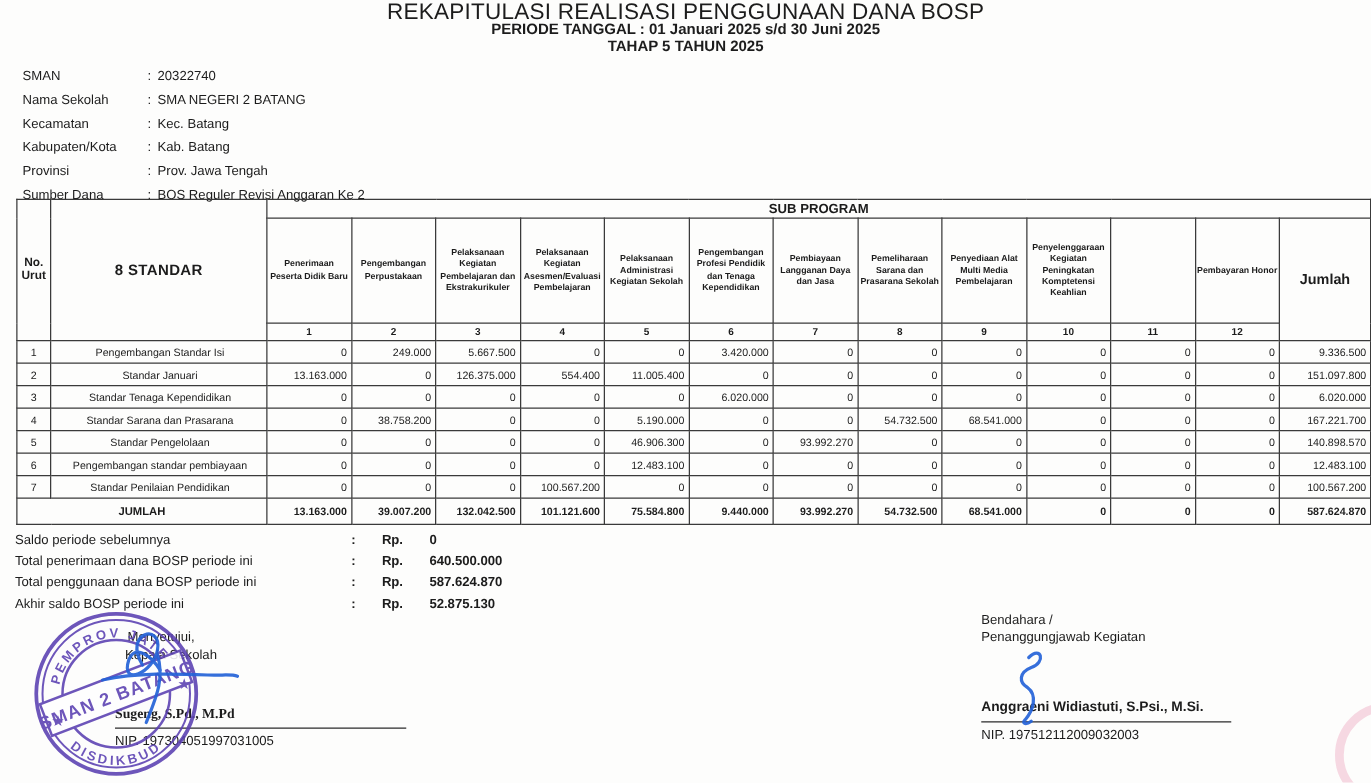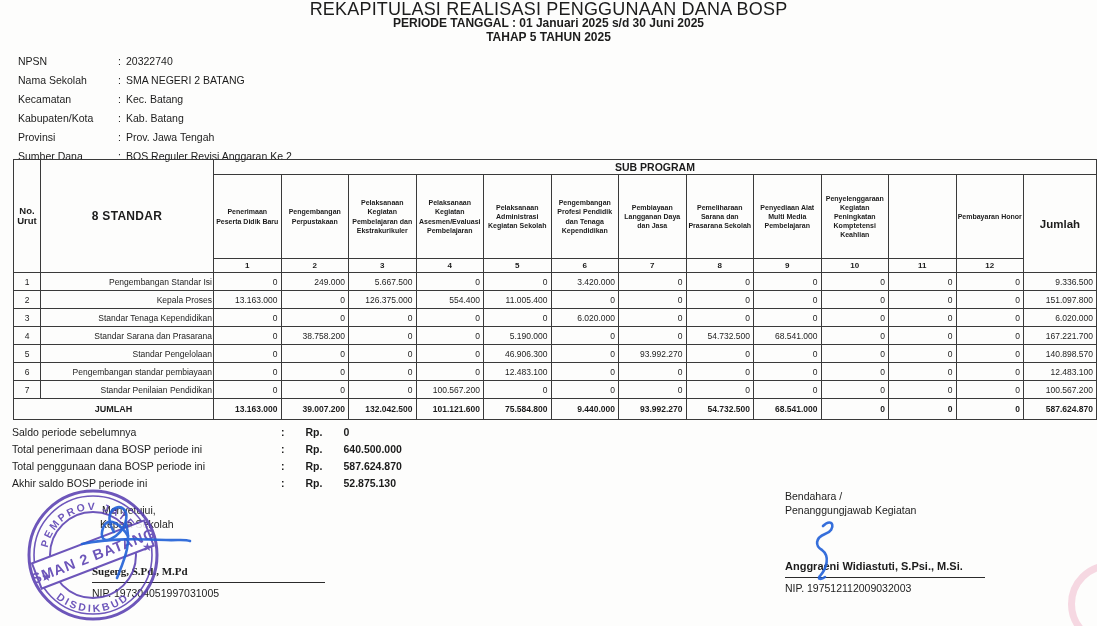--- a/index.html
+++ b/index.html
@@ -34,21 +34,21 @@
   tr.r-nums{height:14px;}
   .th-subprog{font-size:10.5px;font-weight:bold;text-align:center;}
   .th-nourut{font-size:9.5px;font-weight:bold;text-align:center;line-height:1.1;}
   .th-standar{font-size:12px;font-weight:bold;letter-spacing:.3px;}
   .th-name{font-size:7px;font-weight:bold;text-align:center;line-height:1.3;padding:1px;}
   .th-num{font-size:8px;font-weight:bold;text-align:center;}
   .th-jumlah{font-size:11.5px;font-weight:bold;text-align:center;}
   tbody tr{height:18px;}
   tbody tr.footer-row{height:21px;}
   td.c-num-cell{text-align:center;}
-  td.c-name-cell{text-align:right;padding-left:3px;}
+  td.c-name-cell{text-align:center;padding-left:3px;}
   td.c-val-cell{text-align:right;padding-right:3px;}
   td.c-footer-label{text-align:center;font-weight:bold;font-size:9px;}
   td.c-footer-val{font-weight:bold;font-size:8.5px;}
   
   .summary{position:absolute;top:423px;left:12px;font-size:10.5px;}
   .sum-row{display:flex;height:17px;align-items:center;}
   .sum-label{width:269px;flex:none;}
   .sum-colon{flex:none;font-weight:bold;}
   .sum-cur{width:30px;flex:none;font-weight:bold;margin-left:21px;}
   .sum-val{font-weight:bold;margin-left:8px;}
@@ -76,21 +76,21 @@
 <body>
 
 <div class="titles">
   <div class="title-main">REKAPITULASI REALISASI PENGGUNAAN DANA BOSP</div>
   <div class="title-sub">PERIODE TANGGAL : 01 Januari 2025 s/d 30 Juni 2025</div>
   <div class="title-sub">TAHAP 5 TAHUN 2025</div>
 </div>
 
 <div class="info">
   <div class="info-row">
-    <span class="info-label">NPSN</span>
+    <span class="info-label">SMAN</span>
     <span class="info-colon">:</span>
     <span class="info-value">20322740</span>
   </div>
   <div class="info-row">
     <span class="info-label">Nama Sekolah</span>
     <span class="info-colon">:</span>
     <span class="info-value">SMA NEGERI 2 BATANG</span>
   </div>
   <div class="info-row">
     <span class="info-label">Kecamatan</span>
@@ -181,21 +181,21 @@
         <td class="c-val-cell">0</td>
         <td class="c-val-cell">0</td>
         <td class="c-val-cell">0</td>
         <td class="c-val-cell">0</td>
         <td class="c-val-cell">0</td>
         <td class="c-val-cell">0</td>
         <td class="c-val-cell">9.336.500</td>
       </tr>
       <tr>
         <td class="c-num-cell">2</td>
-        <td class="c-name-cell">Kepala Proses</td>
+        <td class="c-name-cell">Standar Januari</td>
         <td class="c-val-cell">13.163.000</td>
         <td class="c-val-cell">0</td>
         <td class="c-val-cell">126.375.000</td>
         <td class="c-val-cell">554.400</td>
         <td class="c-val-cell">11.005.400</td>
         <td class="c-val-cell">0</td>
         <td class="c-val-cell">0</td>
         <td class="c-val-cell">0</td>
         <td class="c-val-cell">0</td>
         <td class="c-val-cell">0</td>

